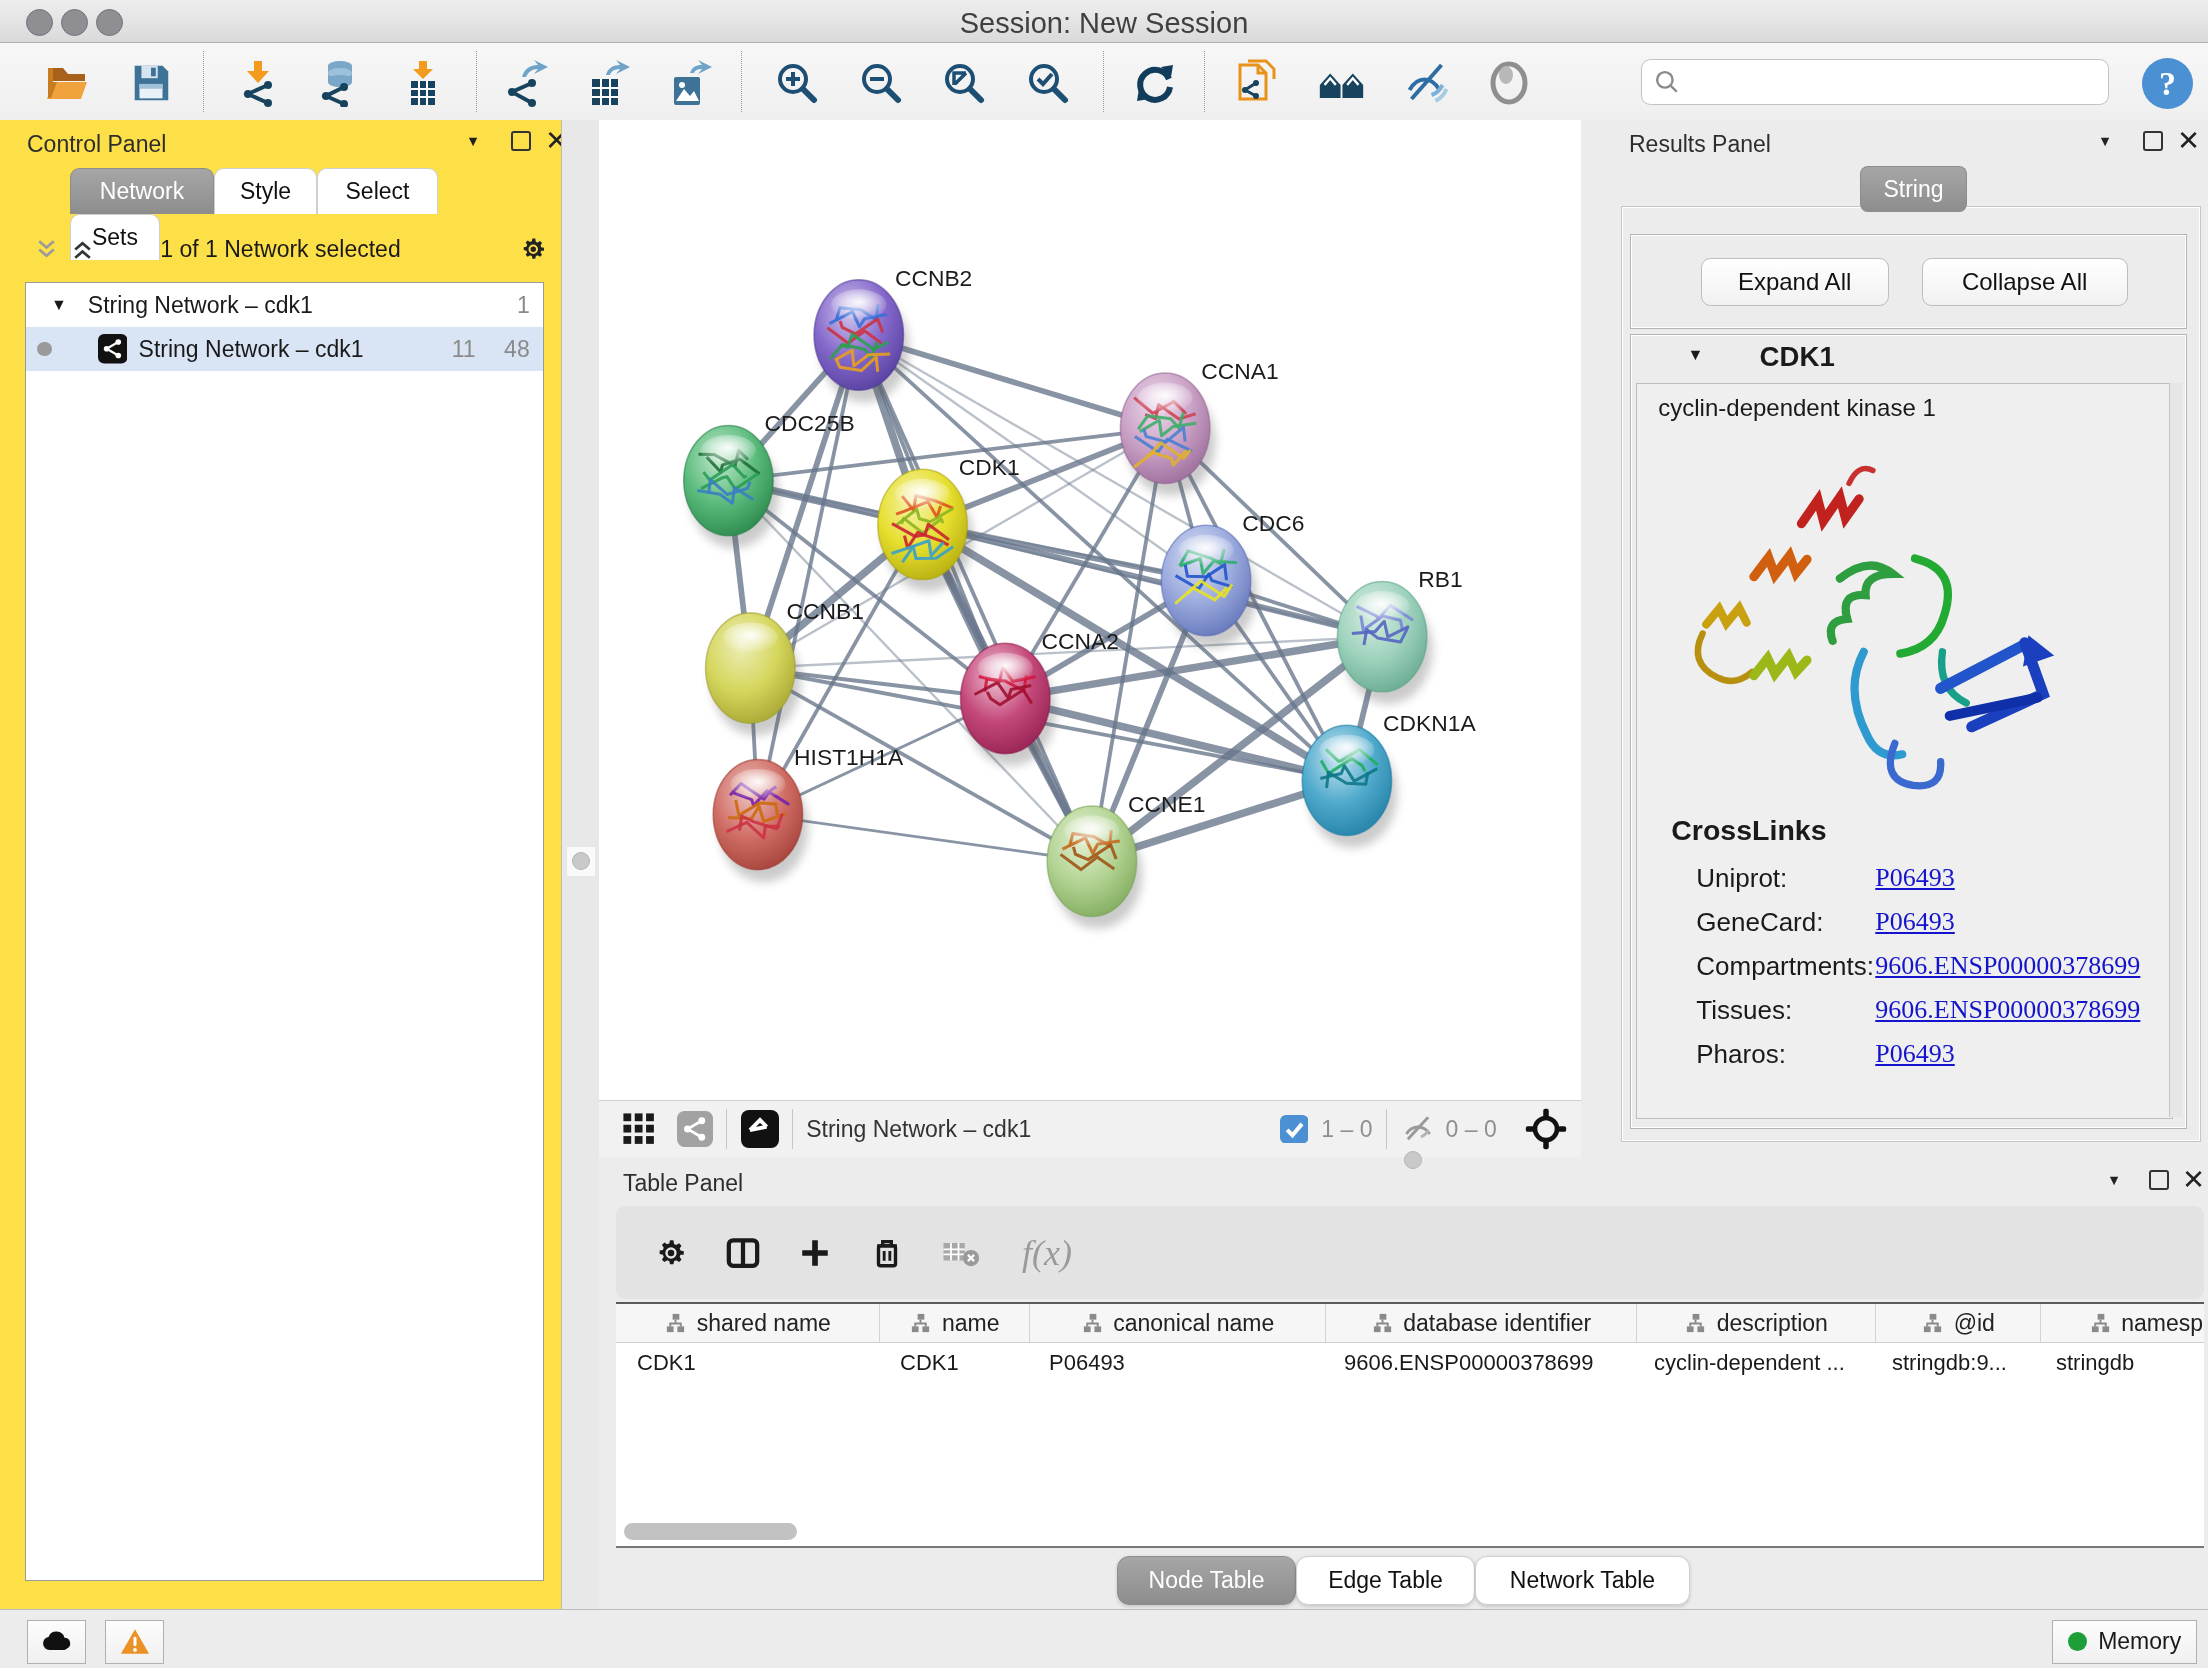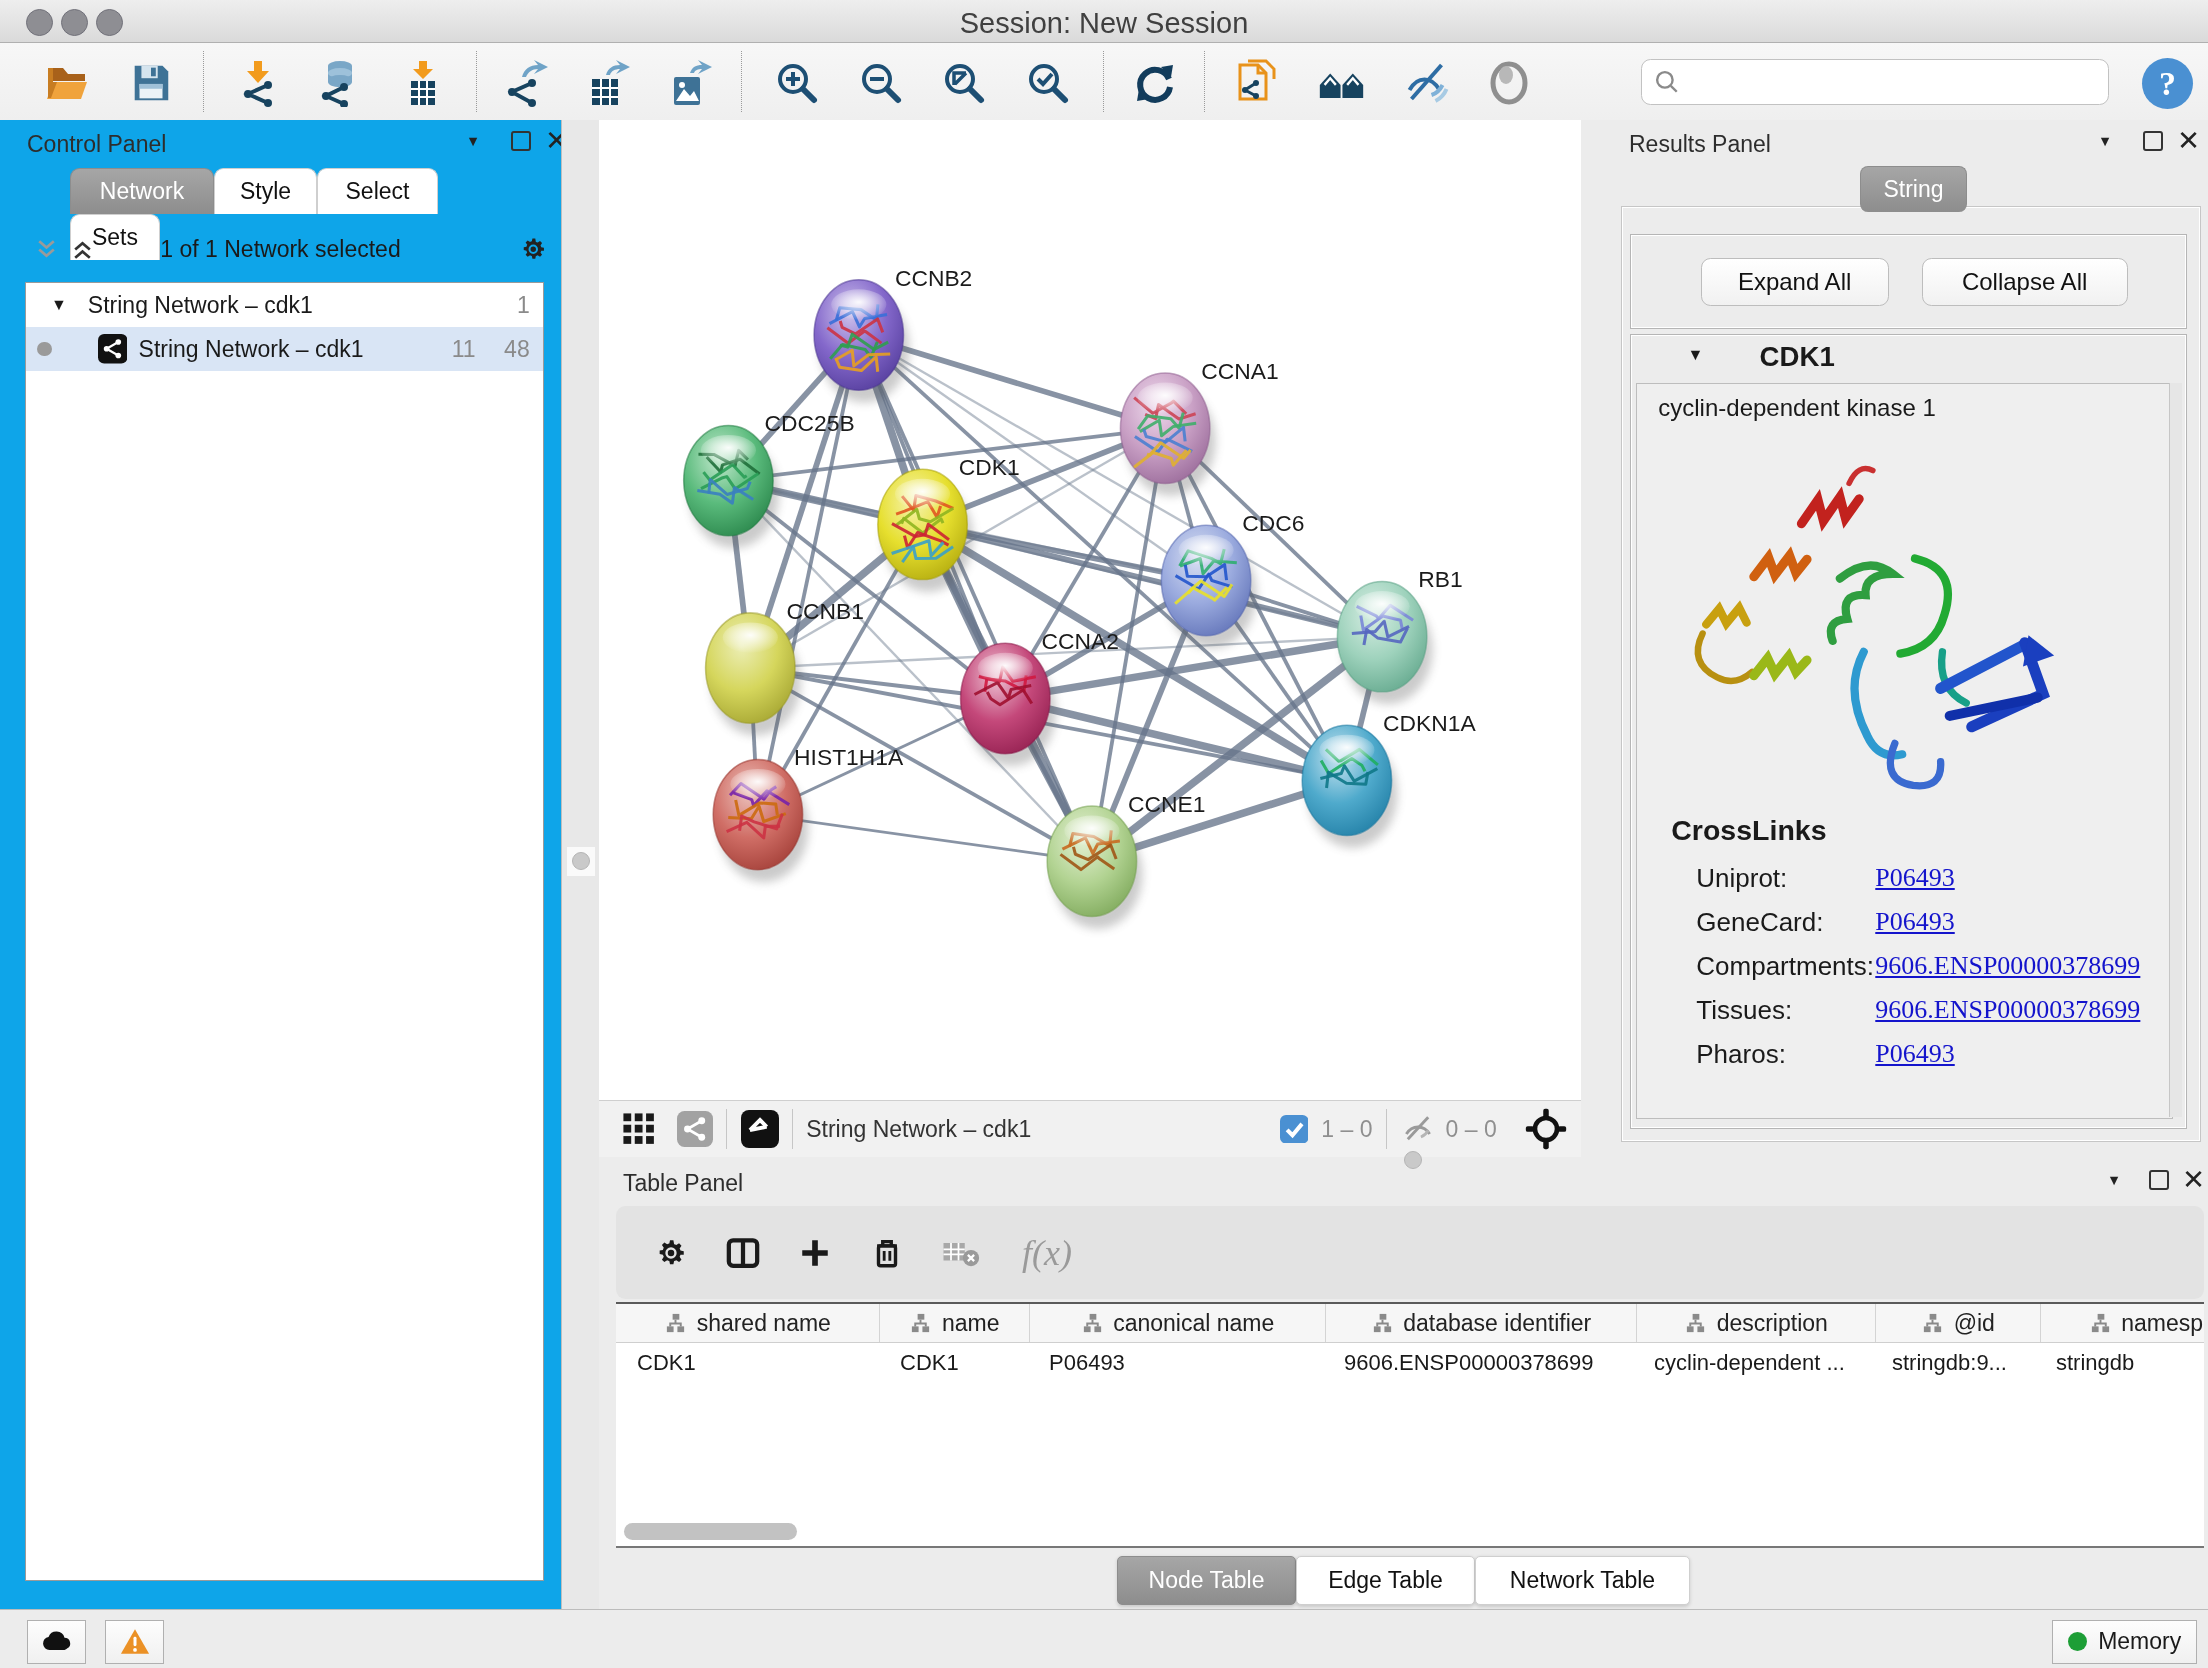--- a/index.html
+++ b/index.html
@@ -22,21 +22,21 @@
     color:#fff;font-family:"Liberation Serif",serif;font-weight:bold;font-size:34px;display:flex;align-items:center;justify-content:center;}
   
   .phdr-title{font-size:23px;color:#2d2d2d;}
   .pbox{display:inline-block;width:16px;height:16px;border:2.4px solid #333;border-radius:2.9px;}
   .px{font-size:27.6px;font-weight:bold;color:#222;line-height:19px;}
   .parr{font-size:14.3px;color:#222;}
   .tab{display:inline-block;text-align:center;font-size:23px;padding:8.6px 0 9.5px 0;background:#fff;
     border:1px solid #cfcfcf;border-bottom:none;border-radius:9.5px 9.5px 0 0;color:#111;}
   .tab.sel{background:linear-gradient(#a6a6a6,#8d8d8d);color:#fff;border-color:#8d8d8d;}
   
-  .cpanel{left:0;top:120px;width:561px;height:1489px;background:#0ea5e9;}
+  .cpanel{left:0;top:120px;width:561px;height:1489px;background:#fde047;}
   .treebox{position:absolute;left:25px;top:162px;width:517px;height:1297px;background:#fff;border:1.9px solid #9a9a9a;}
   .trow{position:relative;height:44px;display:flex;align-items:center;font-size:23px;}
   .trow.sel{background:#d9e5f5;}
   .cnt{color:#8a8a8a;}
   
   .netview{left:599px;top:120px;width:982px;height:1251px;background:#fff;}
   .nettb{left:599px;top:1100px;width:982px;height:56px;background:#f1f1f1;border-top:1px solid #cfcfcf;
     display:flex;align-items:center;}
   .ntsep{width:0;height:40px;border-left:1px solid #c6c6c6;margin:0 13.3px;}
   .ntcount{font-size:23px;color:#8f8f8f;}
@@ -58,21 +58,21 @@
   .tpanel{left:599px;top:1157px;width:1609px;height:453px;background:#ececec;}
   .tp-toolbar{position:absolute;left:17px;top:49px;width:1588px;height:93px;background:#e3e3e3;border-radius:9.5px;
     display:flex;align-items:center;}
   .tp-table{position:absolute;left:17px;top:145px;width:1588px;height:242px;background:#fff;border-top:2.9px solid #5a5a5a;border-bottom:2.9px solid #777;overflow:hidden;}
   .thead{display:flex;height:38px;background:#f6f6f6;border-bottom:1px solid #cfcfcf;}
   .thcell{display:flex;align-items:center;justify-content:center;font-size:23px;color:#222;border-right:1px solid #d4d4d4;overflow:hidden;white-space:nowrap;flex:none;gap:9.5px;}
   .trdata{display:flex;height:40px;}
   .tdcell{display:flex;align-items:center;font-size:22px;padding-left:21px;overflow:hidden;white-space:nowrap;flex:none;box-sizing:border-box;}
   .hthumb{position:absolute;left:7.6px;bottom:5.7px;width:173px;height:17px;border-radius:8.6px;background:#c2c2c2;}
   .tptabs{position:absolute;left:0;top:399px;width:1609px;text-align:center;}
-  .tptabs .tab{border-radius:5px;border-bottom:1px solid #cfcfcf;padding:9.5px 0 10.5px 0;box-shadow:0 1.9px 3.8px rgba(0,0,0,.15);}
+  .tptabs .tab{border-radius:12px;border-bottom:1px solid #cfcfcf;padding:9.5px 0 10.5px 0;box-shadow:0 1.9px 3.8px rgba(0,0,0,.15);}
   .tptabs .tab.sel{border-bottom:1px solid #8d8d8d;}
   
   .statusbar{left:0;top:1609px;width:2208px;height:59px;background:#ececec;border-top:1.9px solid #bcbcbc;}
   .sbtn{position:absolute;top:9.5px;height:42px;background:linear-gradient(#fdfdfd,#f0f0f0);border:1.9px solid #b0b0b0;
     display:flex;align-items:center;justify-content:center;}
   .net-label{font-size:23px;color:#333;}
 </style>
 </head>
 <body>
 

